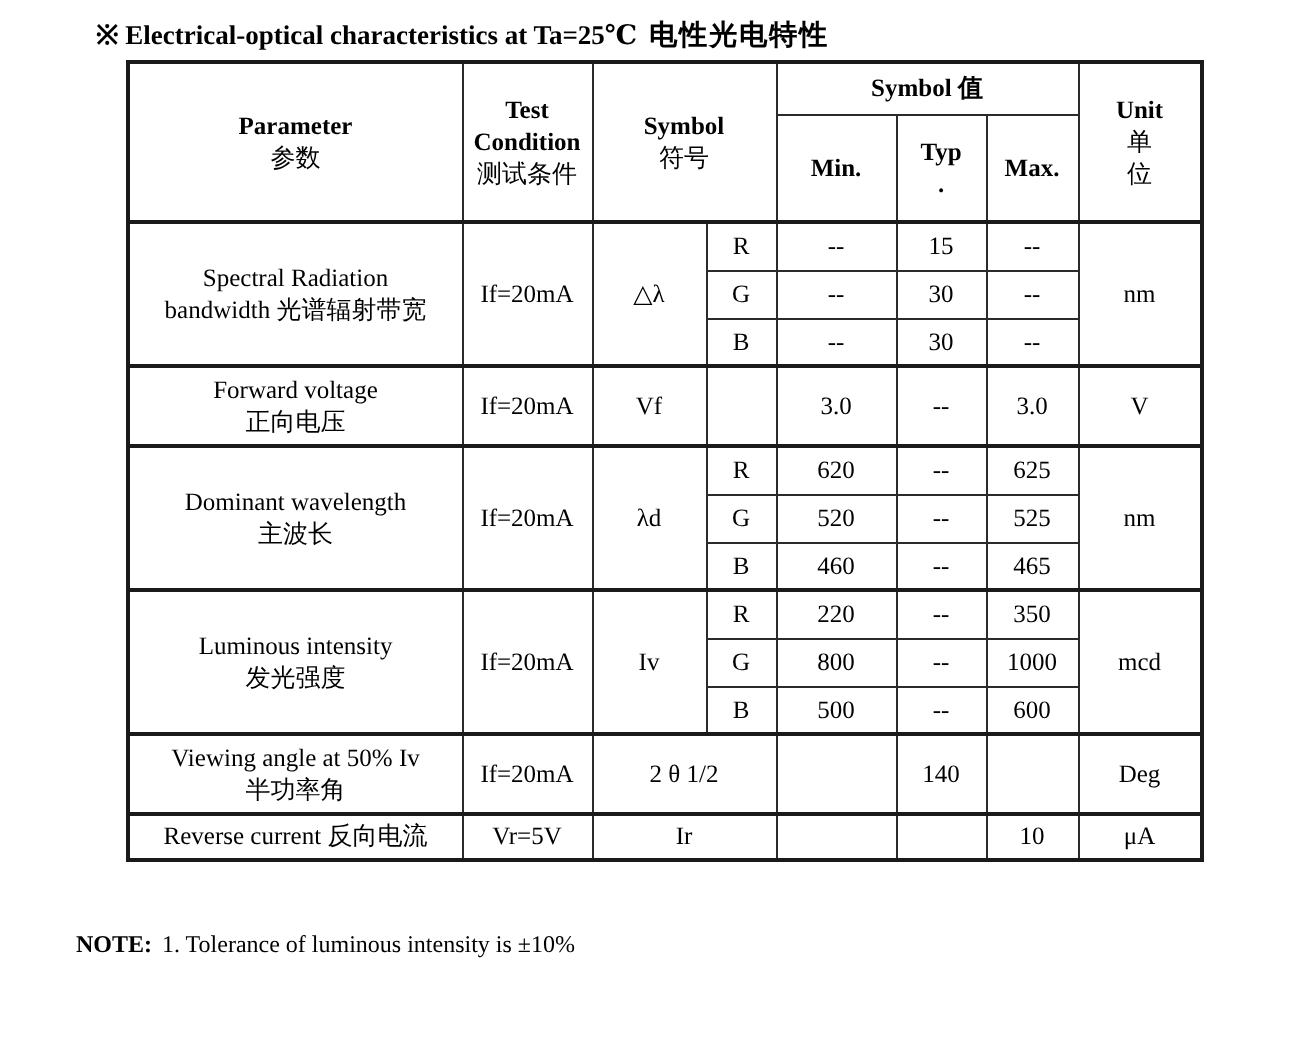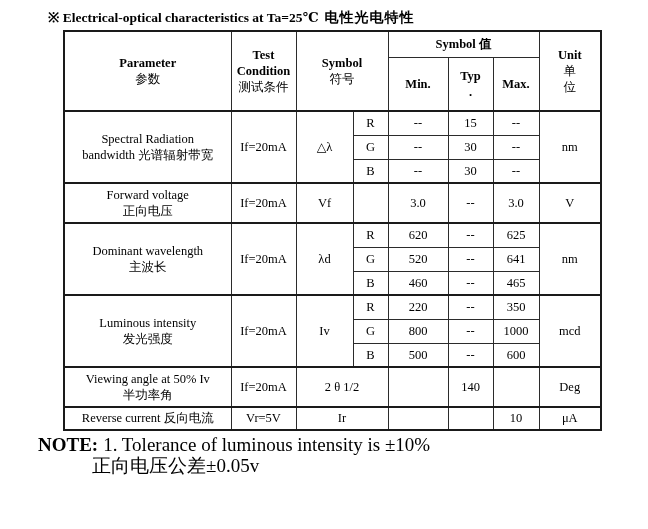--- a/index.html
+++ b/index.html
@@ -28,21 +28,21 @@
   .zh { font-weight:normal; }
   .line { display:block; }
   tr.h1 { height:26px; }
   tr.h2 { height:54px; }
   tr.sub { height:24px; }
   tr.tall { height:40px; }
   tr.short { height:23px; }
   tbody tr.grp th, tbody tr.grp td { border-top:2px solid #1a1a1a; }
   tbody th.param { font-weight:normal; }
 
-  .notes { position:absolute; left:38px; top:434px; font-size:19px; line-height:21px; }
+  .notes { position:absolute; left:38px; top:462px; font-size:12px; line-height:21px; }
   .notes .nlabel { font-weight:bold; margin-right:5px; }
   .notes .l2, .notes .l4 { padding-left:54px; }
   .notes .l3 { padding-left:37px; }
 </style>
 </head>
 <body>
 
 <div class="page">
 
   <div class="title">
@@ -143,21 +143,21 @@
         <td>R</td>
         <td>620</td>
         <td>--</td>
         <td>625</td>
         <td rowspan="3">nm</td>
       </tr>
       <tr class="sub">
         <td>G</td>
         <td>520</td>
         <td>--</td>
-        <td>641</td>
+        <td>525</td>
       </tr>
       <tr class="sub">
         <td>B</td>
         <td>460</td>
         <td>--</td>
         <td>465</td>
       </tr>
 
       <tr class="sub grp">
         <th class="param" rowspan="3">
@@ -207,16 +207,15 @@
         <td>10</td>
         <td>μA</td>
       </tr>
     </tbody>
   </table>
 
   <div class="notes">
     <div class="l1">
       <span class="nlabel">NOTE:</span><span>1. Tolerance of luminous intensity is ±10%</span>
     </div>
-    <div class="l4">正向电压公差±0.05v</div>
   </div>
 
 </div>
 
 </body></html>

